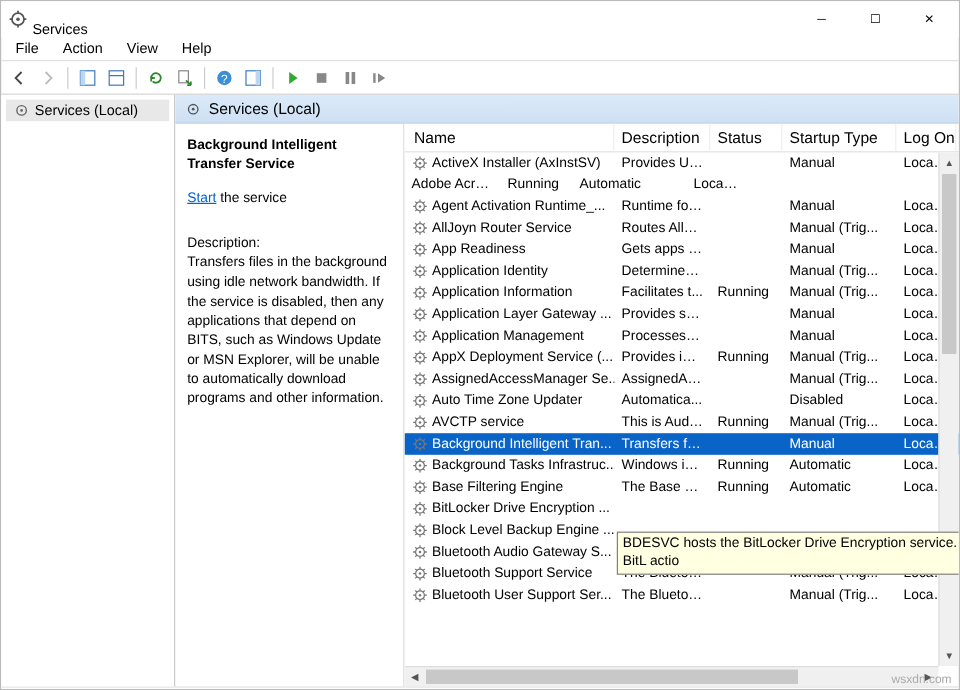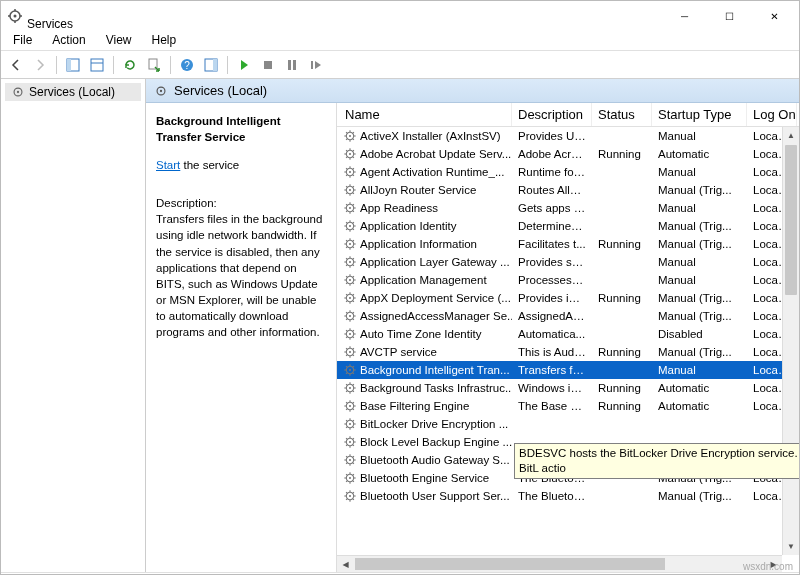--- a/index.html
+++ b/index.html
@@ -376,37 +376,20 @@
                   </g>
                 </svg>
                 <span>ActiveX Installer (AxInstSV)</span>
               </div>
               <div class="cell c-desc">Provides Us...</div>
               <div class="cell c-stat"></div>
               <div class="cell c-start">Manual</div>
               <div class="cell c-log">Local Sy</div>
             </div>
             <div class="row">
-              <div class="cell c-name">
-                <svg class="gear" viewBox="0 0 16 16">
-                  <circle cx="8" cy="8" r="4.2" fill="none" stroke="#777" stroke-width="1.2"></circle>
-                  <circle cx="8" cy="8" r="1.2" fill="#777"></circle>
-                  <g stroke="#777" stroke-width="1.2">
-                    <line x1="8" y1="1.5" x2="8" y2="3.5"></line>
-                    <line x1="8" y1="12.5" x2="8" y2="14.5"></line>
-                    <line x1="1.5" y1="8" x2="3.5" y2="8"></line>
-                    <line x1="12.5" y1="8" x2="14.5" y2="8"></line>
-                    <line x1="3.5" y1="3.5" x2="5" y2="5"></line>
-                    <line x1="11" y1="11" x2="12.5" y2="12.5"></line>
-                    <line x1="12.5" y1="3.5" x2="11" y2="5"></line>
-                    <line x1="5" y1="11" x2="3.5" y2="12.5"></line>
-                  </g>
-                </svg>
-                <span>Adobe Acrobat Update Serv...</span>
-              </div>
               <div class="cell c-desc">Adobe Acro...</div>
               <div class="cell c-stat">Running</div>
               <div class="cell c-start">Automatic</div>
               <div class="cell c-log">Local Sy</div>
             </div>
             <div class="row">
               <div class="cell c-name">
                 <svg class="gear" viewBox="0 0 16 16">
                   <circle cx="8" cy="8" r="4.2" fill="none" stroke="#777" stroke-width="1.2"></circle>
                   <circle cx="8" cy="8" r="1.2" fill="#777"></circle>
@@ -621,21 +604,21 @@
                     <line x1="8" y1="1.5" x2="8" y2="3.5"></line>
                     <line x1="8" y1="12.5" x2="8" y2="14.5"></line>
                     <line x1="1.5" y1="8" x2="3.5" y2="8"></line>
                     <line x1="12.5" y1="8" x2="14.5" y2="8"></line>
                     <line x1="3.5" y1="3.5" x2="5" y2="5"></line>
                     <line x1="11" y1="11" x2="12.5" y2="12.5"></line>
                     <line x1="12.5" y1="3.5" x2="11" y2="5"></line>
                     <line x1="5" y1="11" x2="3.5" y2="12.5"></line>
                   </g>
                 </svg>
-                <span>Auto Time Zone Identity</span>
+                <span>Auto Time Zone Updater</span>
               </div>
               <div class="cell c-desc">Automatica...</div>
               <div class="cell c-stat"></div>
               <div class="cell c-start">Disabled</div>
               <div class="cell c-log">Local Se</div>
             </div>
             <div class="row">
               <div class="cell c-name">
                 <svg class="gear" viewBox="0 0 16 16">
                   <circle cx="8" cy="8" r="4.2" fill="none" stroke="#777" stroke-width="1.2"></circle>
@@ -805,21 +788,21 @@
                     <line x1="8" y1="1.5" x2="8" y2="3.5"></line>
                     <line x1="8" y1="12.5" x2="8" y2="14.5"></line>
                     <line x1="1.5" y1="8" x2="3.5" y2="8"></line>
                     <line x1="12.5" y1="8" x2="14.5" y2="8"></line>
                     <line x1="3.5" y1="3.5" x2="5" y2="5"></line>
                     <line x1="11" y1="11" x2="12.5" y2="12.5"></line>
                     <line x1="12.5" y1="3.5" x2="11" y2="5"></line>
                     <line x1="5" y1="11" x2="3.5" y2="12.5"></line>
                   </g>
                 </svg>
-                <span>Bluetooth Engine Service</span>
+                <span>Bluetooth Support Service</span>
               </div>
               <div class="cell c-desc">The Bluetoo...</div>
               <div class="cell c-stat"></div>
               <div class="cell c-start">Manual (Trig...</div>
               <div class="cell c-log">Local Se</div>
             </div>
             <div class="row">
               <div class="cell c-name">
                 <svg class="gear" viewBox="0 0 16 16">
                   <circle cx="8" cy="8" r="4.2" fill="none" stroke="#777" stroke-width="1.2"></circle>

